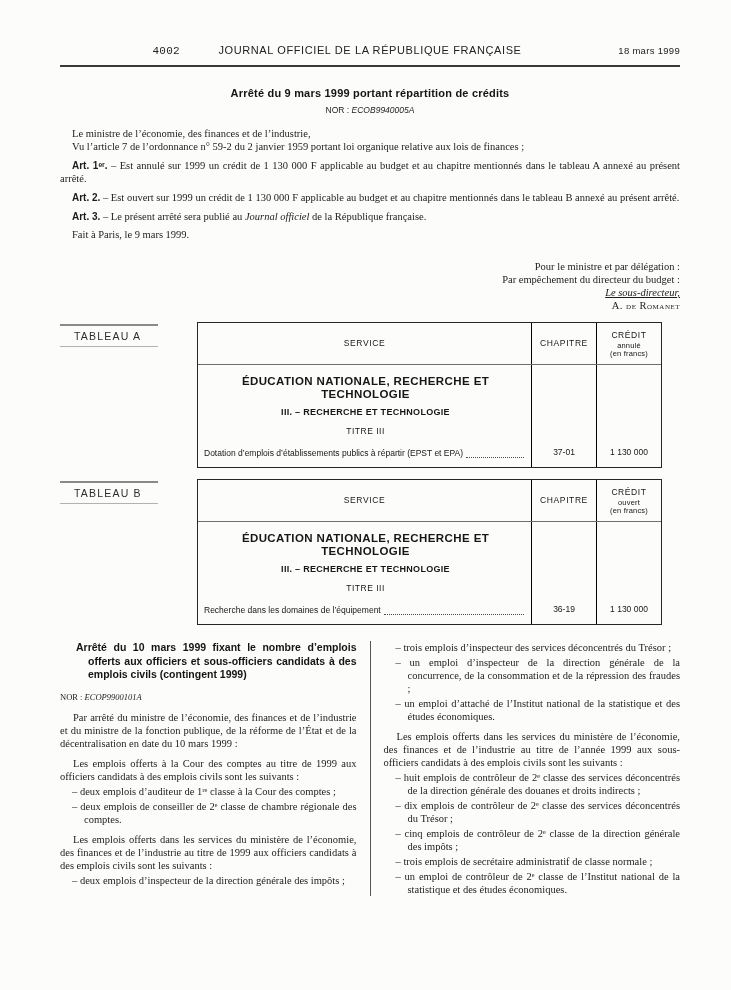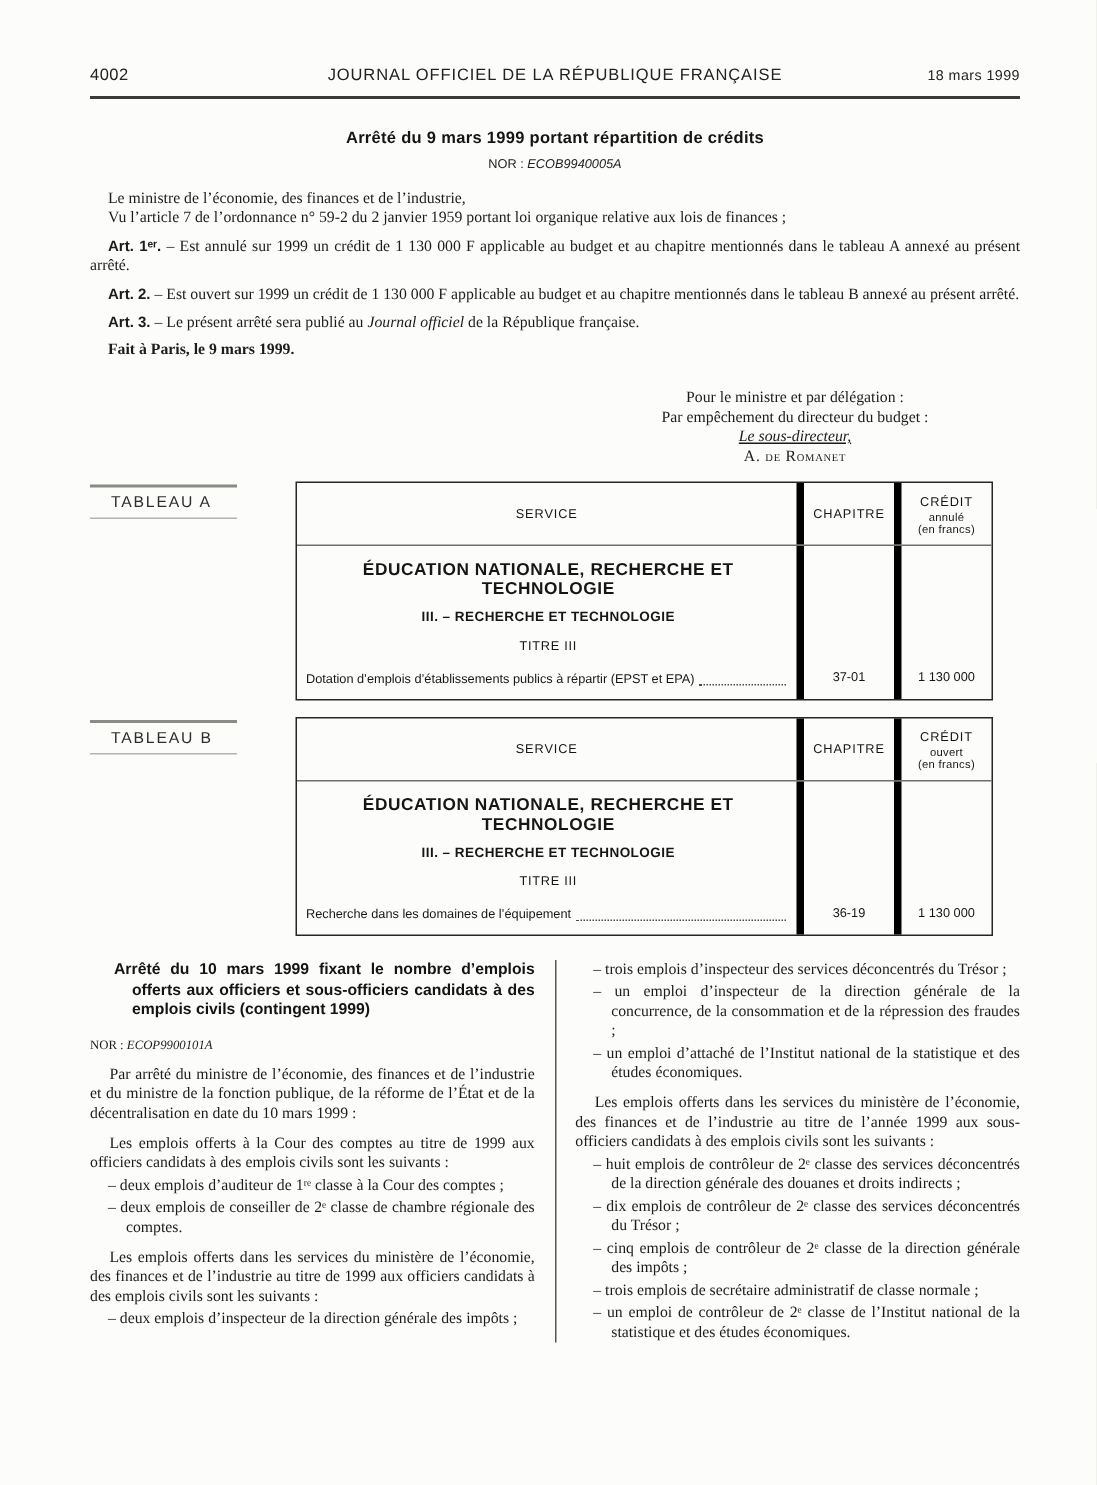--- a/index.html
+++ b/index.html
@@ -15,41 +15,41 @@
     font-size:10.5px;
     line-height:13px;
     overflow:hidden;
   }
   
   .jo-header{
     display:flex;align-items:baseline;
     font-family:"Liberation Sans", sans-serif;
     font-size:11px;letter-spacing:.3px;color:#222;
   }
-  .jo-header .pagenum{width:120px;text-align:left;}
+  .jo-header .pagenum{width:120px;text-align:right;font-family:Liberation Mono, monospace;}
   .jo-header .jtitle{flex:1;text-align:center;letter-spacing:.6px;}
   .jo-header .jdate{width:120px;text-align:right;font-size:9.5px;}
   .header-rule{border-top:2.5px solid #3a3a38;margin-top:7px;}
 
   
   .d1-title{
     margin:20px 0 0;
     text-align:center;
     font-family:"Liberation Sans", sans-serif;
     font-weight:bold;font-size:11px;letter-spacing:.2px;color:#141414;
   }
   .nor-line{margin:4px 0 0;text-align:center;font-family:"Liberation Sans", sans-serif;font-size:8.5px;color:#222;}
   .nor-line .nor-code{font-style:italic;}
   .preamble p{margin:0;text-indent:12px;text-align:justify;}
   .preamble{margin-top:10px;}
   .arrete{margin:8px 0 0;padding-left:112px;}
   .article{margin:6px 0 0;text-align:justify;text-indent:12px;}
   .article b{font-family:"Liberation Sans", sans-serif;font-size:10px;}
-  .fait{margin:5px 0 15px;text-indent:12px;font-weight:bold;}
-  .signature{margin:19px 0 0 auto;width:300px;text-align:center;}
+  .fait{margin:5px 0 15px;text-indent:12px;}
+  .signature{margin:19px 0 0 auto;width:300px;text-align:right;}
   .signature p{margin:0;}
   .sig-italic{font-style:italic;text-decoration:underline;}
   .sig-name{font-variant:small-caps;letter-spacing:.5px;}
 
   
   .annex-row{display:flex;align-items:flex-start;}
   .annex-row.first{margin-top:10px;}
   .annex-row.second{margin-top:11px;}
   .annex-label-col{width:137px;flex:0 0 137px;padding-top:2px;}
   .tableau-label{
@@ -60,21 +60,21 @@
     font-size:10.5px;letter-spacing:1.2px;color:#2d2d2b;
   }
   .jo-table{
     flex:1;margin-right:18px;
     border:1.5px solid #262624;
     font-family:"Liberation Sans", sans-serif;color:#161616;
   }
   .t-head{display:flex;border-bottom:1px solid #6f6f6b;}
   .t-body{display:flex;}
   .c-service{flex:1 1 auto;width:72%;box-sizing:border-box;}
-  .c-chap,.c-credit{flex:0 0 65px;box-sizing:border-box;border-left:5px solid #000000;}
+  .c-chap,.c-credit{flex:0 0 65px;box-sizing:border-box;border-left:1px solid #000000;}
   .t-head .c-service{display:flex;align-items:center;justify-content:center;height:41px;}
   .t-head .c-chap{display:flex;align-items:center;justify-content:center;}
   .t-head .c-credit{display:flex;flex-direction:column;align-items:center;justify-content:center;}
   .hcell{font-size:8.5px;letter-spacing:.6px;}
   .hsub{font-size:7.5px;letter-spacing:.2px;line-height:8.5px;}
   .t-body .c-service{padding:10px 4px 7px 6px;}
   .ministry{text-align:center;font-weight:bold;font-size:11.5px;letter-spacing:.4px;}
   .subsection{text-align:center;font-weight:bold;font-size:9px;letter-spacing:.3px;margin-top:5px;}
   .titre{text-align:center;font-size:8.5px;letter-spacing:.5px;margin-top:6px;}
   .svc-row{display:flex;align-items:flex-end;margin-top:9px;font-size:8.5px;}

